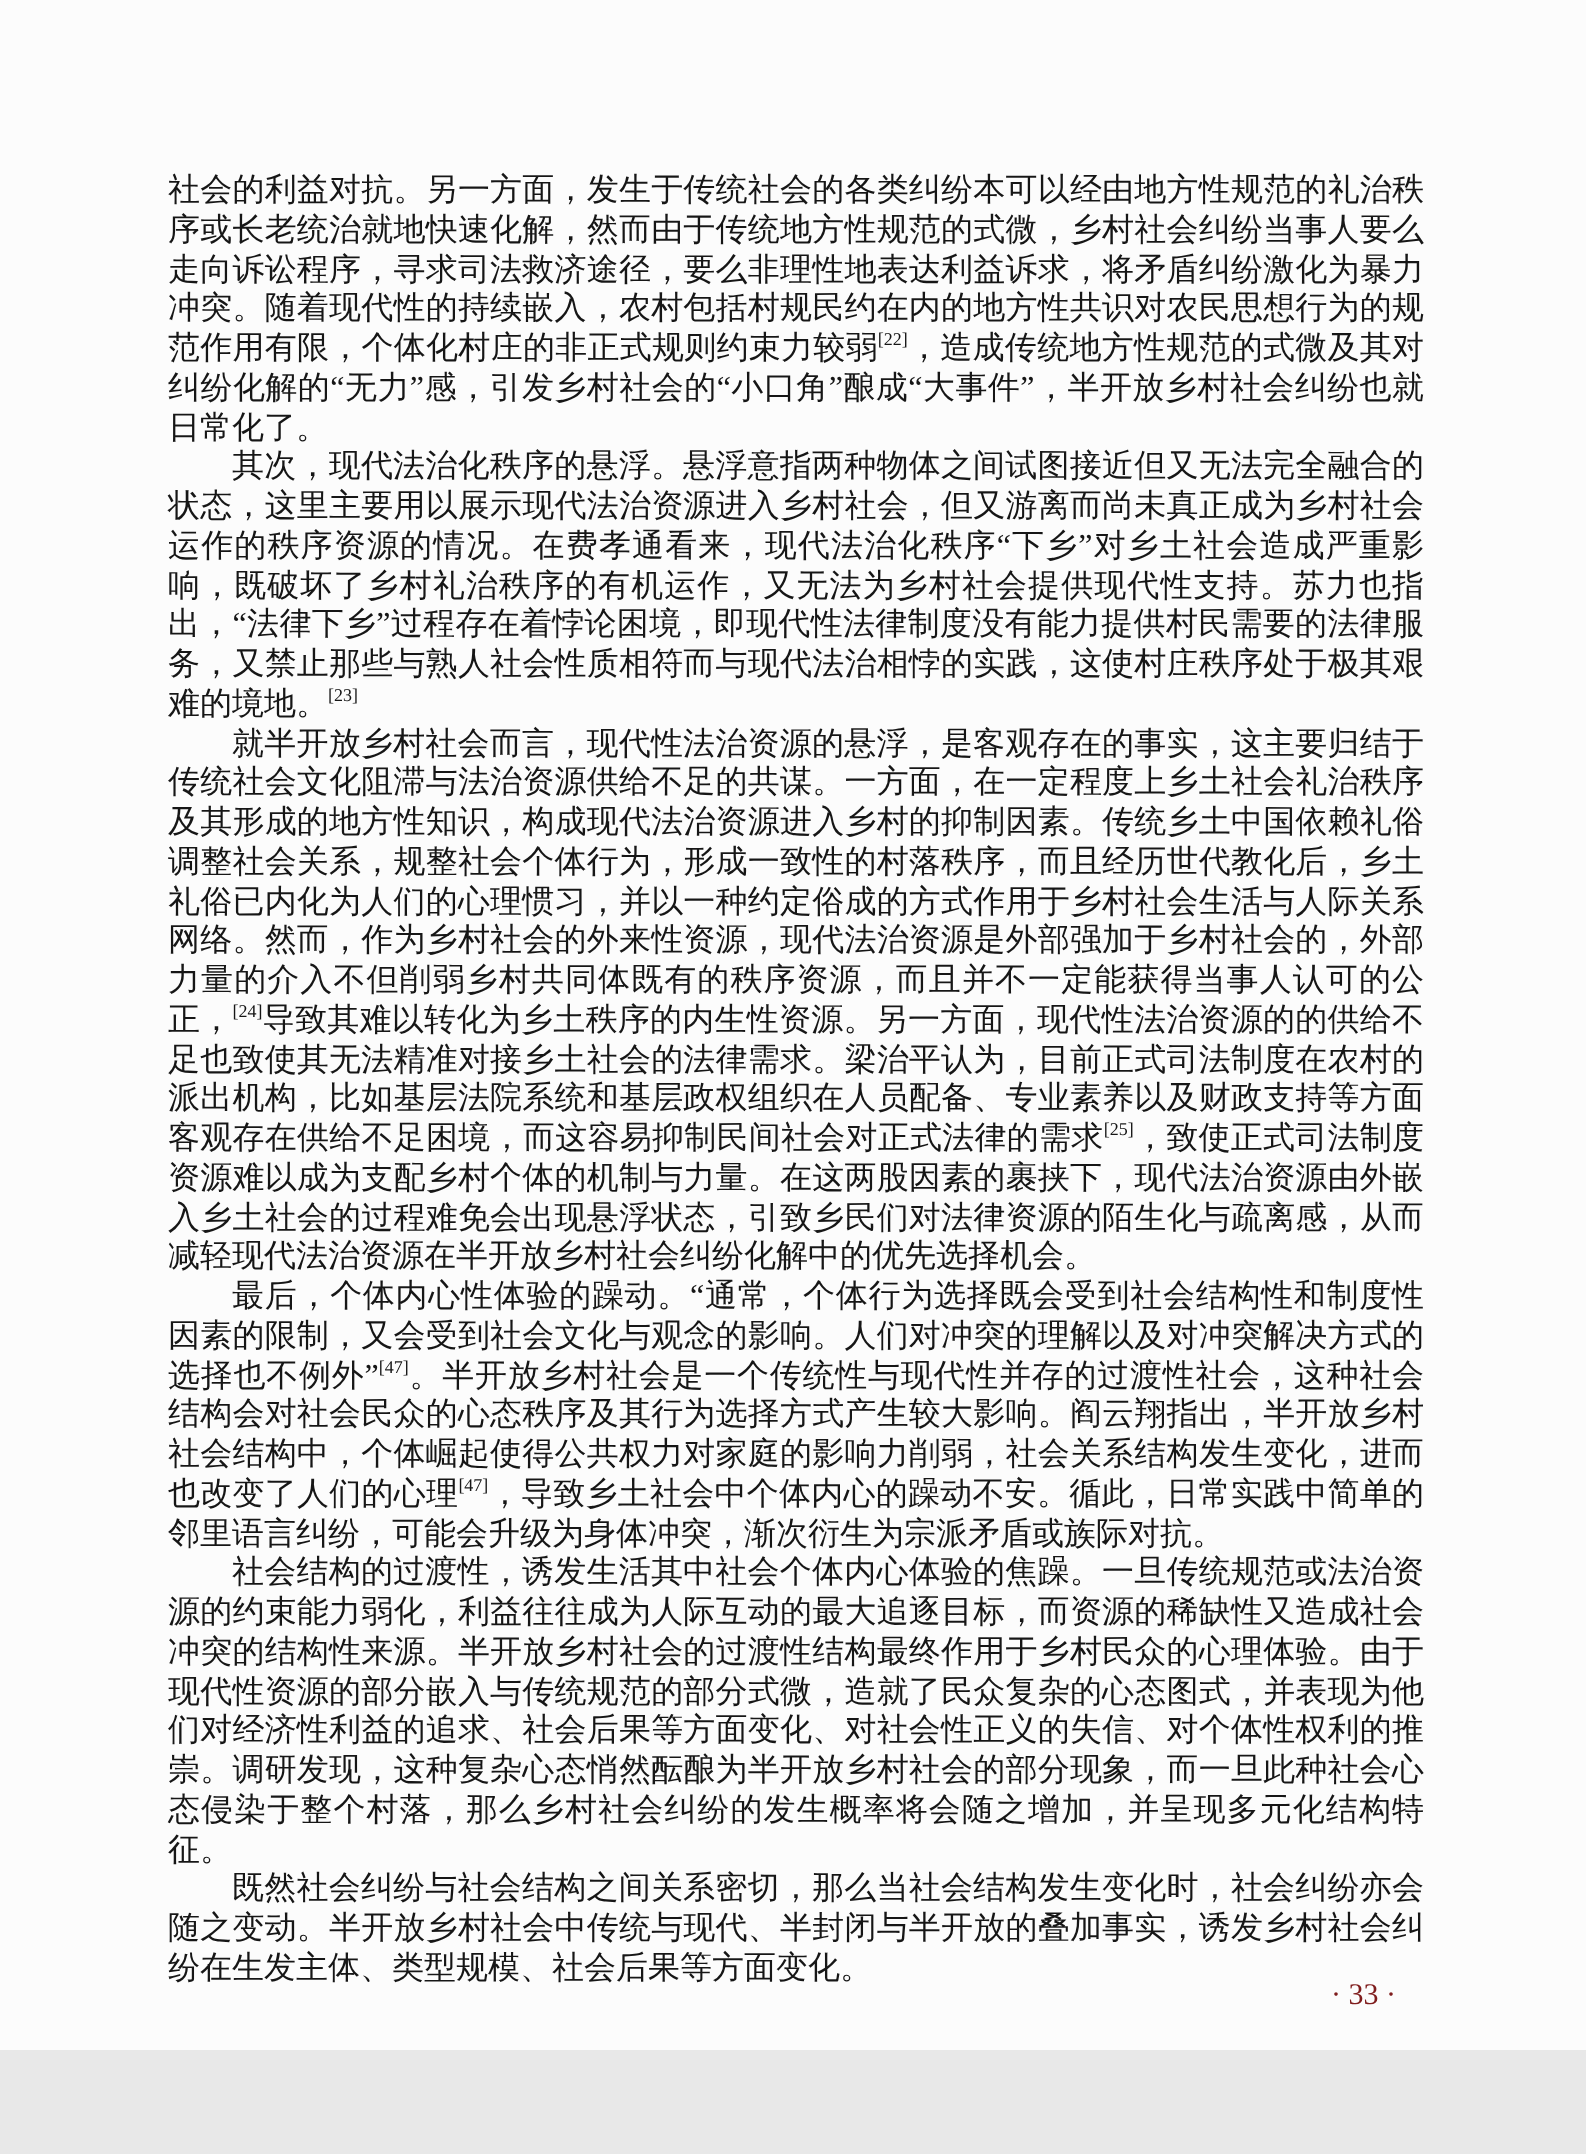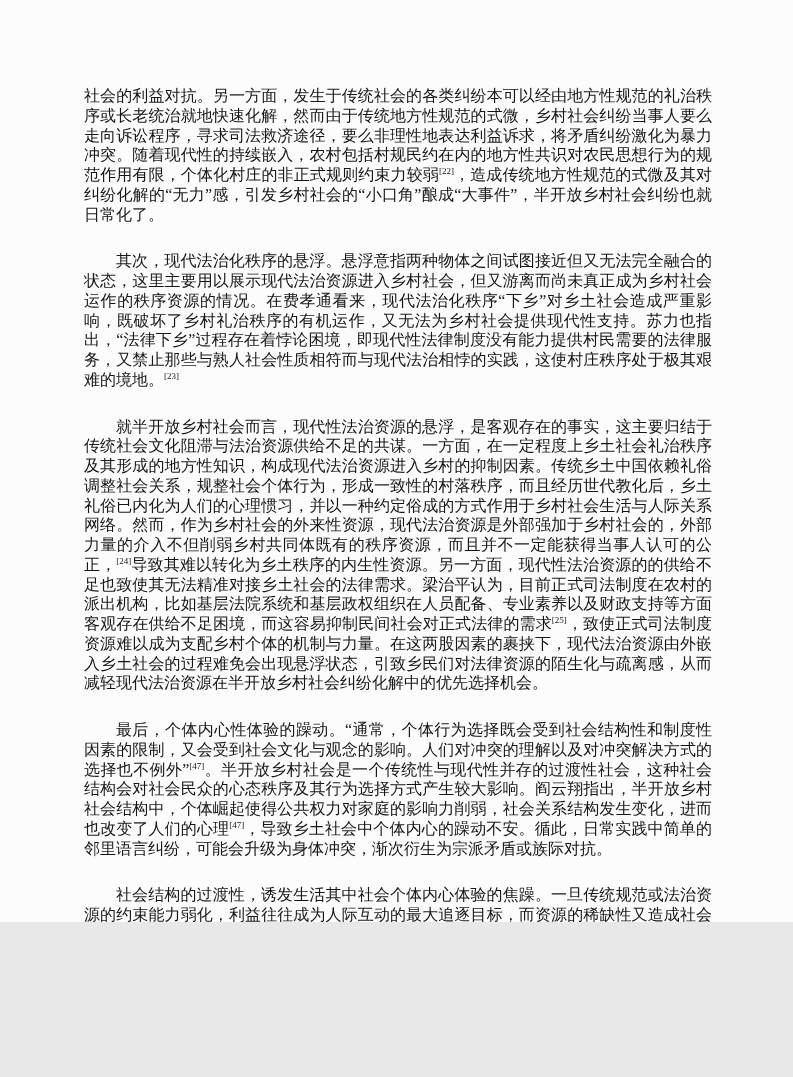--- a/index.html
+++ b/index.html
@@ -3,21 +3,21 @@
 <meta charset="utf-8">
 <style>
   html, body {
     margin: 0;
     padding: 0;
     background: #e8e8e8;
   }
   .page {
     position: relative;
     width: 793px;
-    height: 922px;
+    height: 1025px;
     margin: 0 auto;
     background: #fcfcfc;
     color: #161616;
     font-family: "Liberation Serif", "DejaVu Serif", serif;
     overflow: hidden;
   }
   .text-block {
     position: absolute;
     left: 84px;
     top: 86px;
@@ -28,21 +28,20 @@
     text-justify: inter-ideograph;
     letter-spacing: 0;
   }
   p.para {
     margin: 0;
     padding: 0;
     text-indent: 0;
   }
   p.para.indent {
     text-indent: 2em;
-    margin-top: 27px;
   }
   p.para.heading {
     font-weight: normal;
   }
   sup.fnref {
     font-size: 9px;
     line-height: 0;
     vertical-align: super;
     letter-spacing: 0;
   }
@@ -62,15 +61,16 @@
 </head>
 <body>
 
 <div class="page">
   <div class="text-block" id="doc-body">
       <p class="para">社会的利益对抗。另一方面，发生于传统社会的各类纠纷本可以经由地方性规范的礼治秩序或长老统治就地快速化解，然而由于传统地方性规范的式微，乡村社会纠纷当事人要么走向诉讼程序，寻求司法救济途径，要么非理性地表达利益诉求，将矛盾纠纷激化为暴力冲突。随着现代性的持续嵌入，农村包括村规民约在内的地方性共识对农民思想行为的规范作用有限，个体化村庄的非正式规则约束力较弱<sup class="fnref">[22]</sup>，造成传统地方性规范的式微及其对纠纷化解的“无力”感，引发乡村社会的“小口角”酿成“大事件”，半开放乡村社会纠纷也就日常化了。</p>
       <p class="para indent">其次，现代法治化秩序的悬浮。悬浮意指两种物体之间试图接近但又无法完全融合的状态，这里主要用以展示现代法治资源进入乡村社会，但又游离而尚未真正成为乡村社会运作的秩序资源的情况。在费孝通看来，现代法治化秩序“下乡”对乡土社会造成严重影响，既破坏了乡村礼治秩序的有机运作，又无法为乡村社会提供现代性支持。苏力也指出，“法律下乡”过程存在着悖论困境，即现代性法律制度没有能力提供村民需要的法律服务，又禁止那些与熟人社会性质相符而与现代法治相悖的实践，这使村庄秩序处于极其艰难的境地。<sup class="fnref">[23]</sup></p>
       <p class="para indent">就半开放乡村社会而言，现代性法治资源的悬浮，是客观存在的事实，这主要归结于传统社会文化阻滞与法治资源供给不足的共谋。一方面，在一定程度上乡土社会礼治秩序及其形成的地方性知识，构成现代法治资源进入乡村的抑制因素。传统乡土中国依赖礼俗调整社会关系，规整社会个体行为，形成一致性的村落秩序，而且经历世代教化后，乡土礼俗已内化为人们的心理惯习，并以一种约定俗成的方式作用于乡村社会生活与人际关系网络。然而，作为乡村社会的外来性资源，现代法治资源是外部强加于乡村社会的，外部力量的介入不但削弱乡村共同体既有的秩序资源，而且并不一定能获得当事人认可的公正，<sup class="fnref">[24]</sup>导致其难以转化为乡土秩序的内生性资源。另一方面，现代性法治资源的的供给不足也致使其无法精准对接乡土社会的法律需求。梁治平认为，目前正式司法制度在农村的派出机构，比如基层法院系统和基层政权组织在人员配备、专业素养以及财政支持等方面客观存在供给不足困境，而这容易抑制民间社会对正式法律的需求<sup class="fnref">[25]</sup>，致使正式司法制度资源难以成为支配乡村个体的机制与力量。在这两股因素的裹挟下，现代法治资源由外嵌入乡土社会的过程难免会出现悬浮状态，引致乡民们对法律资源的陌生化与疏离感，从而减轻现代法治资源在半开放乡村社会纠纷化解中的优先选择机会。</p>
       <p class="para indent">最后，个体内心性体验的躁动。“通常，个体行为选择既会受到社会结构性和制度性因素的限制，又会受到社会文化与观念的影响。人们对冲突的理解以及对冲突解决方式的选择也不例外”<sup class="fnref">[47]</sup>。半开放乡村社会是一个传统性与现代性并存的过渡性社会，这种社会结构会对社会民众的心态秩序及其行为选择方式产生较大影响。阎云翔指出，半开放乡村社会结构中，个体崛起使得公共权力对家庭的影响力削弱，社会关系结构发生变化，进而也改变了人们的心理<sup class="fnref">[47]</sup>，导致乡土社会中个体内心的躁动不安。循此，日常实践中简单的邻里语言纠纷，可能会升级为身体冲突，渐次衍生为宗派矛盾或族际对抗。</p>
       <p class="para indent">社会结构的过渡性，诱发生活其中社会个体内心体验的焦躁。一旦传统规范或法治资源的约束能力弱化，利益往往成为人际互动的最大追逐目标，而资源的稀缺性又造成社会冲突的结构性来源。半开放乡村社会的过渡性结构最终作用于乡村民众的心理体验。由于现代性资源的部分嵌入与传统规范的部分式微，造就了民众复杂的心态图式，并表现为他们对经济性利益的追求、社会后果等方面变化、对社会性正义的失信、对个体性权利的推崇。调研发现，这种复杂心态悄然酝酿为半开放乡村社会的部分现象，而一旦此种社会心态侵染于整个村落，那么乡村社会纠纷的发生概率将会随之增加，并呈现多元化结构特征。</p>
+      <p class="para indent">既然社会纠纷与社会结构之间关系密切，那么当社会结构发生变化时，社会纠纷亦会随之变动。半开放乡村社会中传统与现代、半封闭与半开放的叠加事实，诱发乡村社会纠纷在生发主体、类型规模、社会后果等方面变化。</p>
     </div>
   <div class="page-number">· 33 ·</div>
 </div>
 
 </body></html>

